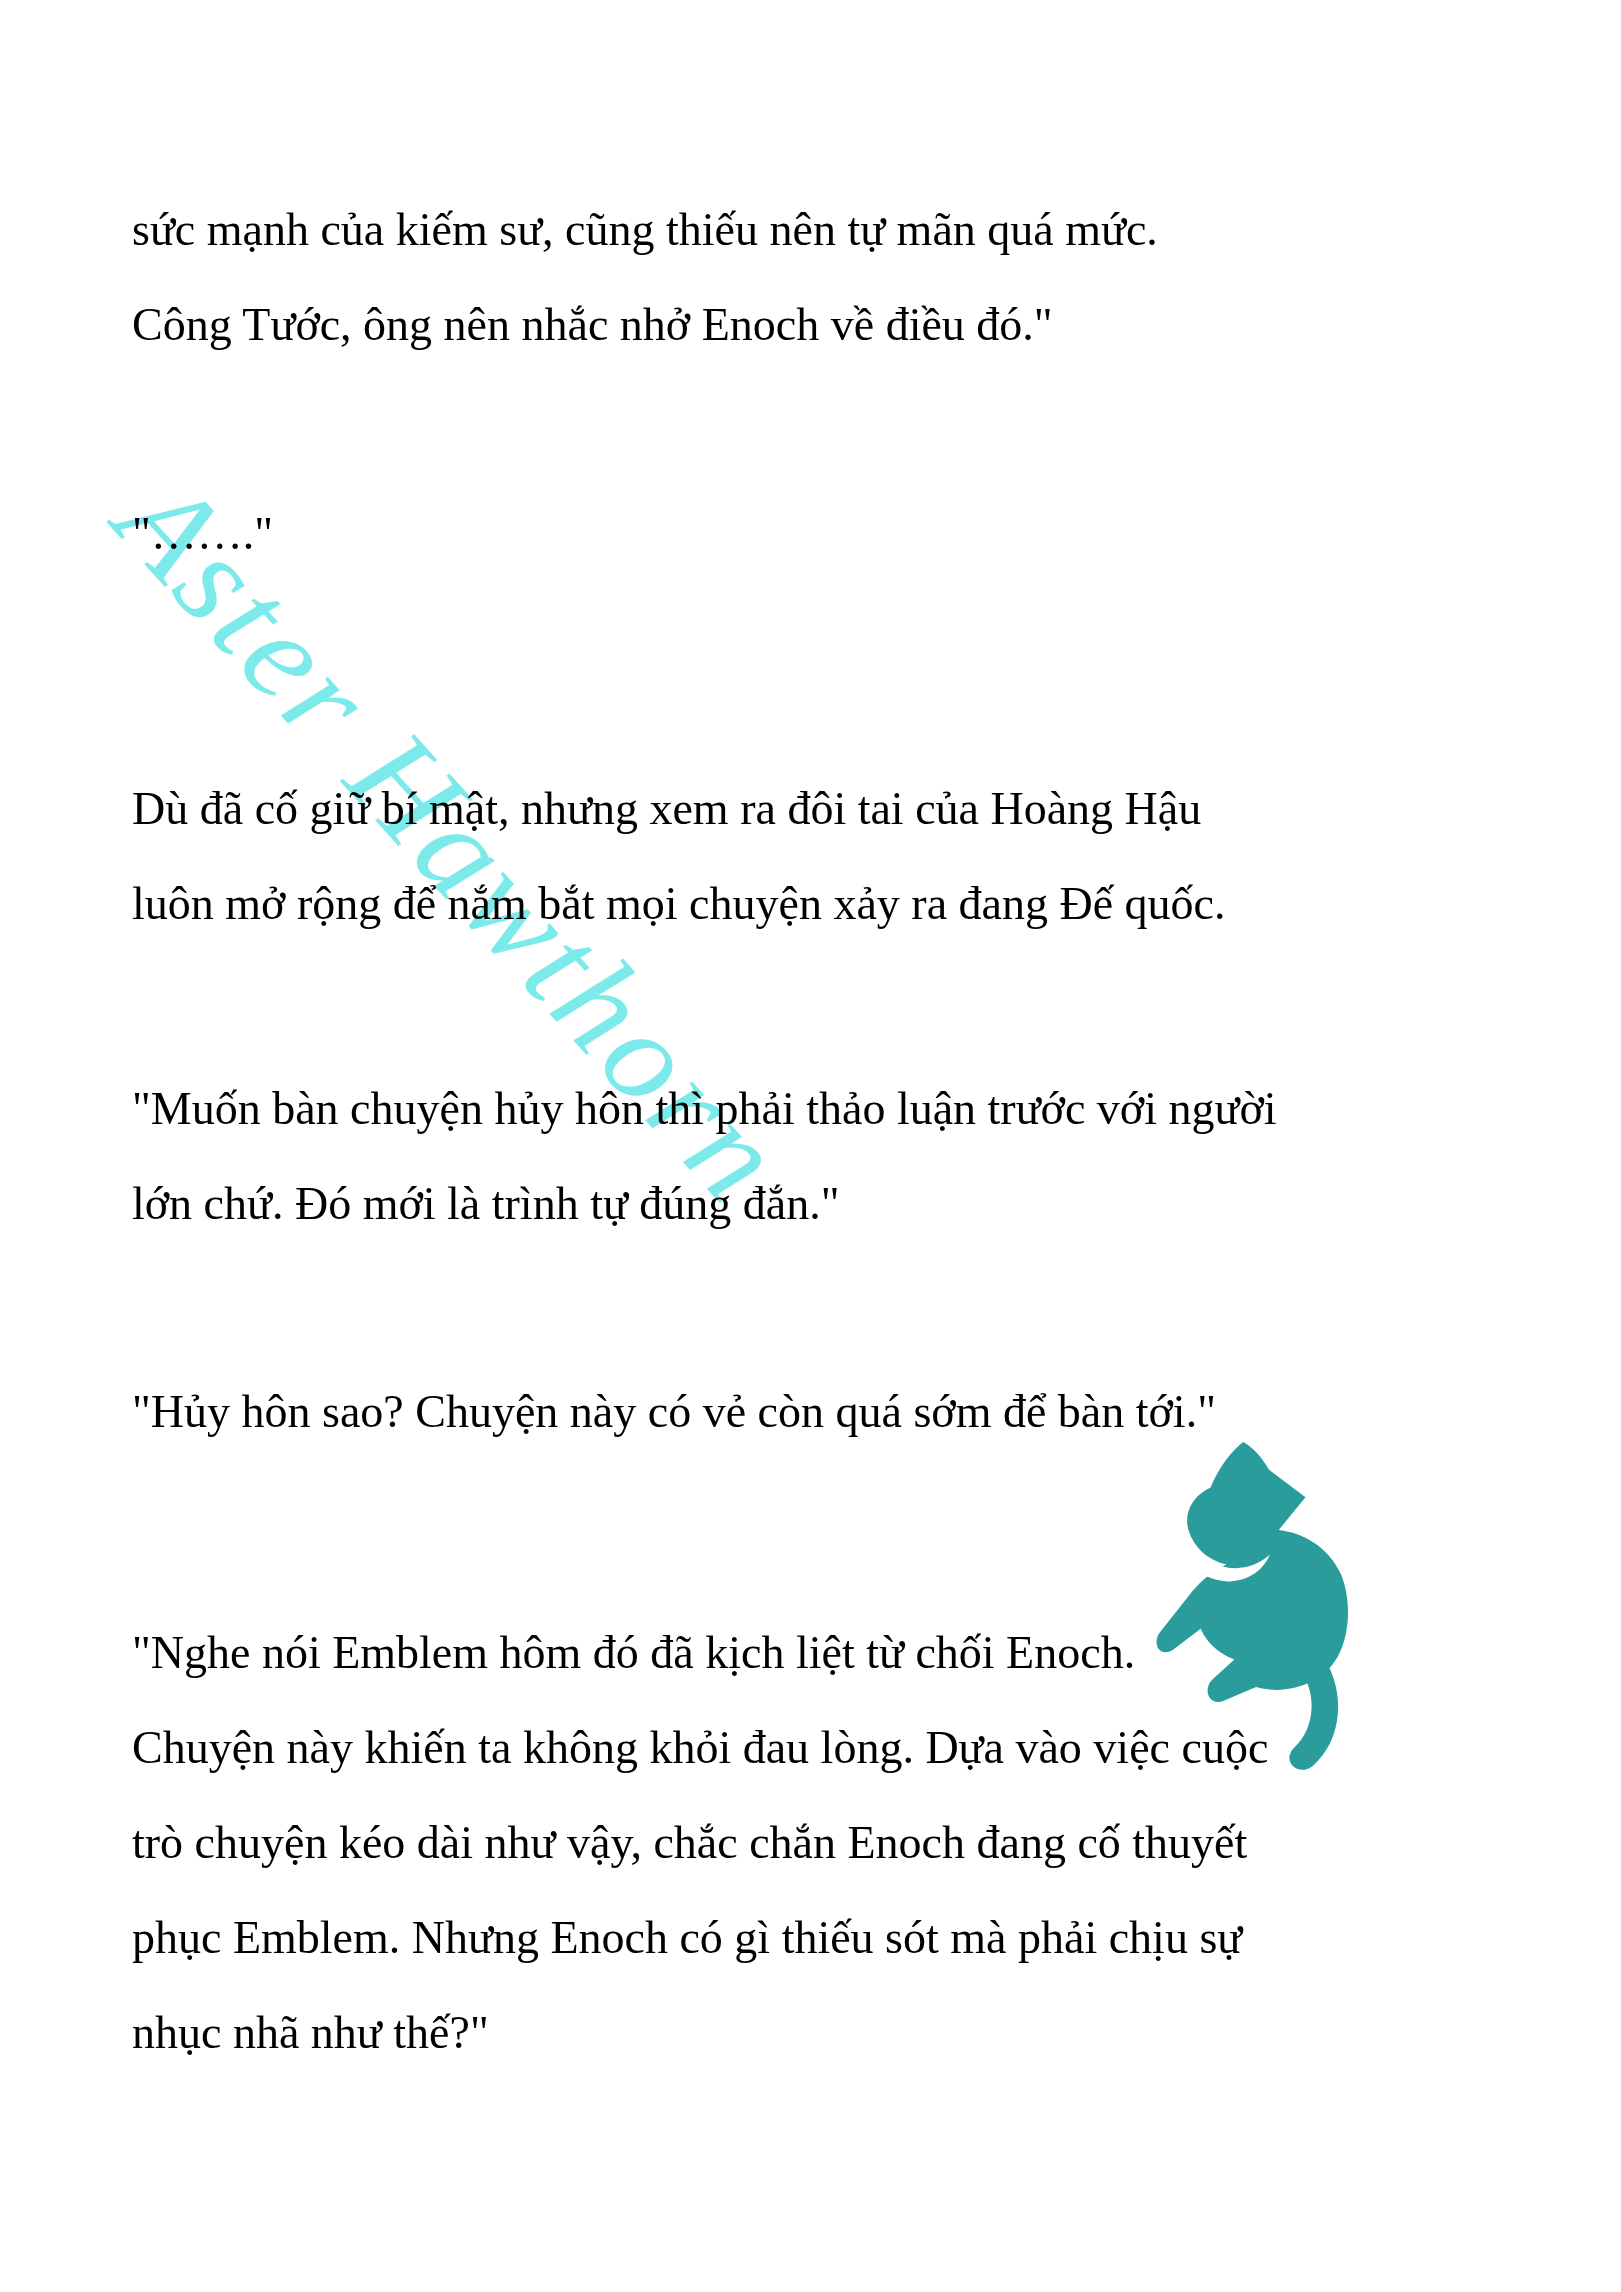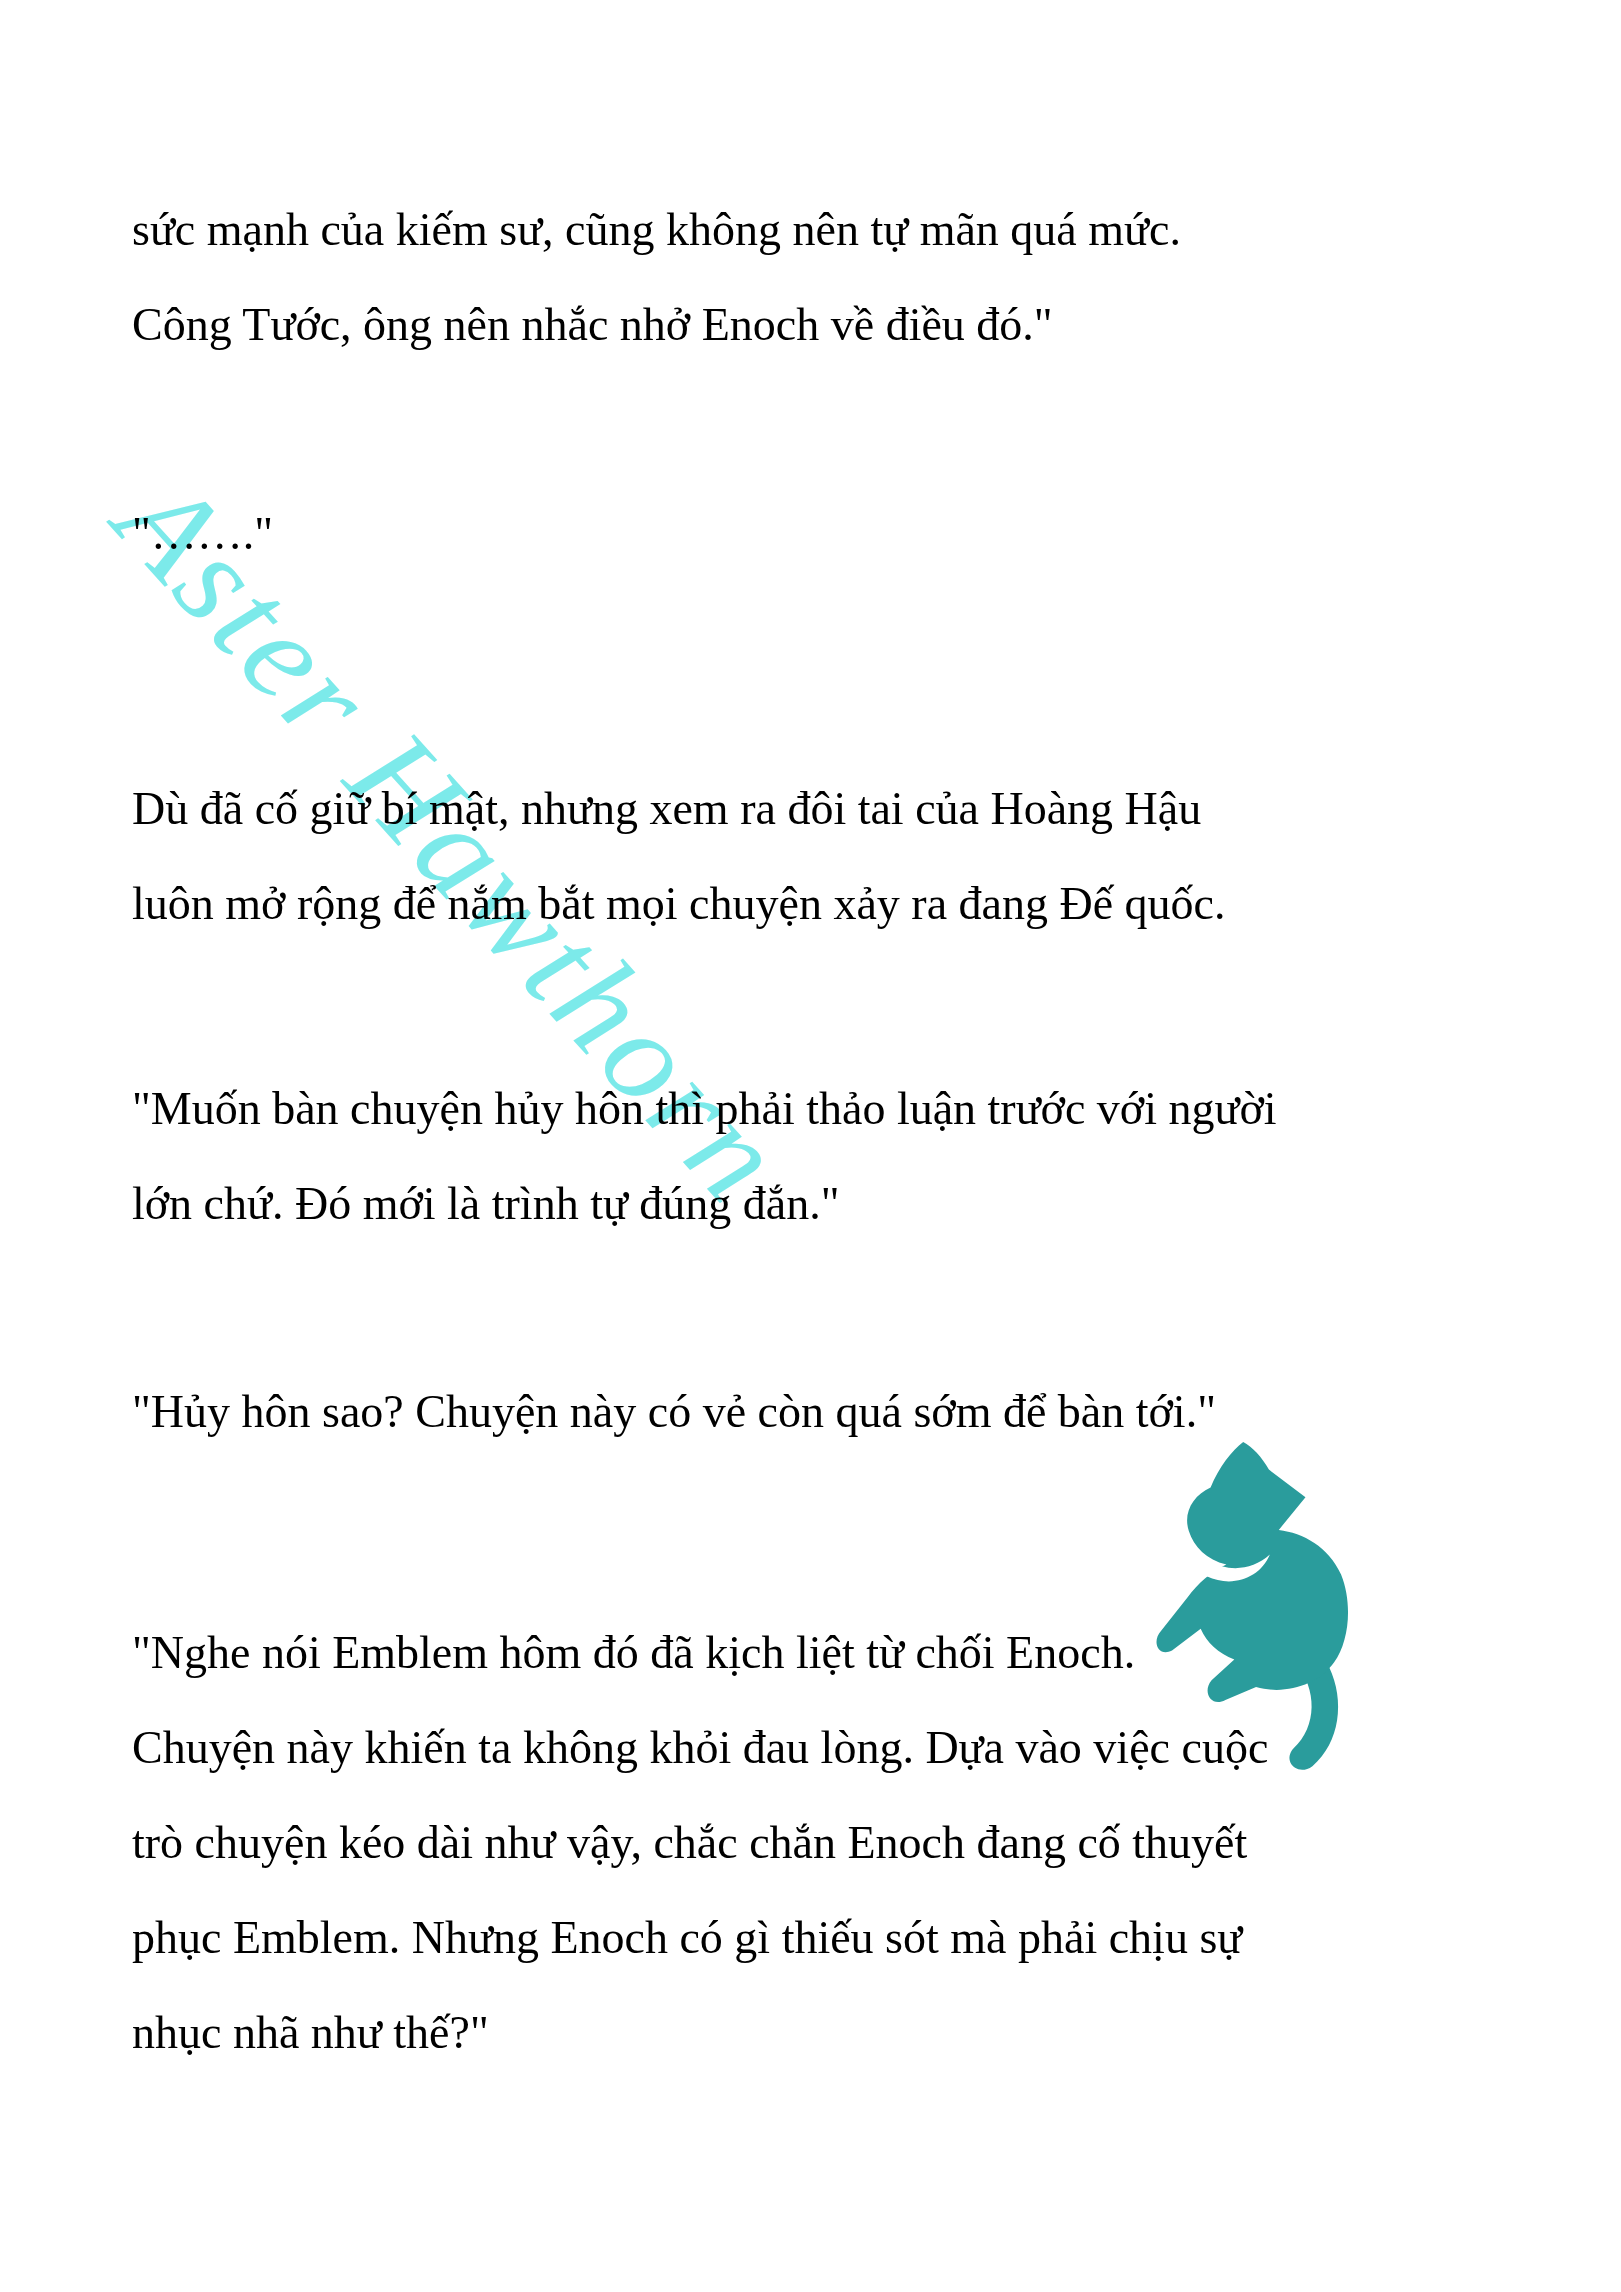--- a/index.html
+++ b/index.html
@@ -68,21 +68,21 @@
       C181,114 156,100 131,97
       L158,64
       L121,36
       C114,23 104,13 95,8 Z"></path>
     <path class="cat-cut" d="M60,128
       C80,140 104,138 122,122
       C112,146 84,156 58,144 Z"></path>
   </svg>
 
   <div class="text-layer">
-    <p class="para p0">sức mạnh của kiếm sư, cũng không nên tự mãn quá mức.
+    <p class="para p0">sức mạnh của kiếm sư, cũng thiếu nên tự mãn quá mức.
 Công Tước, ông nên nhắc nhở Enoch về điều đó."</p>
     <p class="para p1">"……."</p>
     <p class="para p2">Dù đã cố giữ bí mật, nhưng xem ra đôi tai của Hoàng Hậu
 luôn mở rộng để nắm bắt mọi chuyện xảy ra đang Đế quốc.</p>
     <p class="para p3">"Muốn bàn chuyện hủy hôn thì phải thảo luận trước với người
 lớn chứ. Đó mới là trình tự đúng đắn."</p>
     <p class="para p4">"Hủy hôn sao? Chuyện này có vẻ còn quá sớm để bàn tới."</p>
     <p class="para p5">"Nghe nói Emblem hôm đó đã kịch liệt từ chối Enoch.
 Chuyện này khiến ta không khỏi đau lòng. Dựa vào việc cuộc
 trò chuyện kéo dài như vậy, chắc chắn Enoch đang cố thuyết

